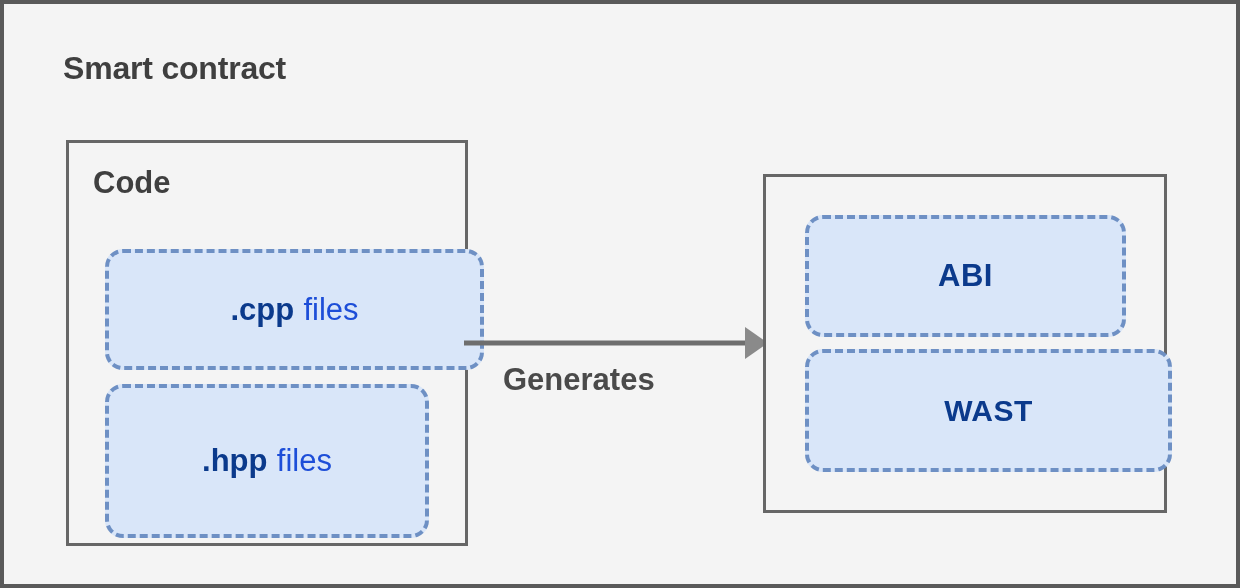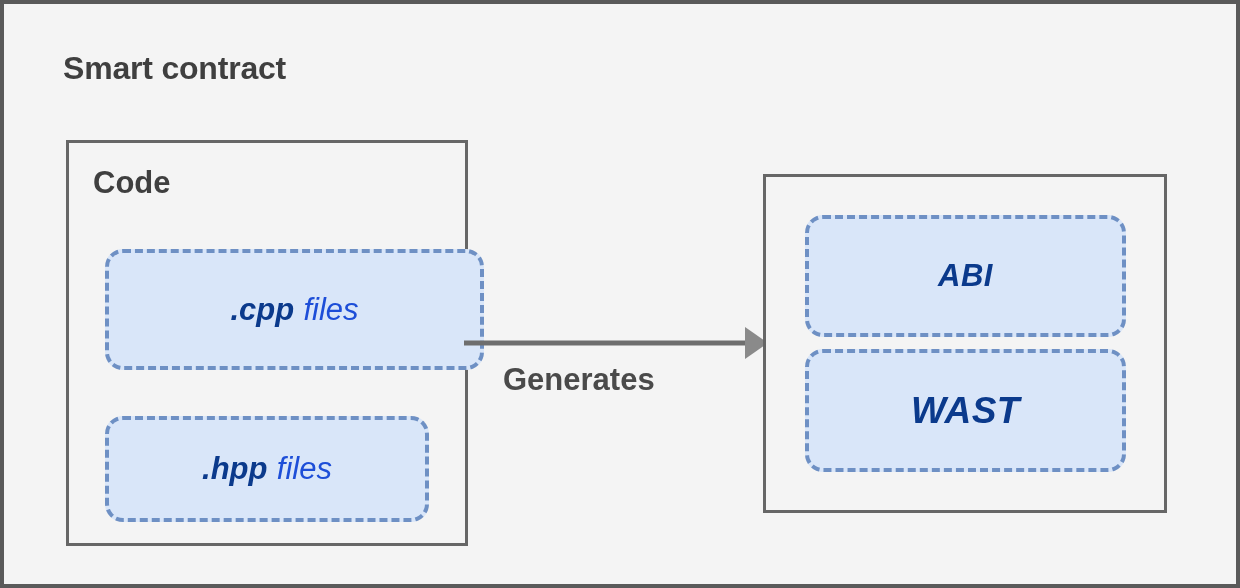--- a/index.html
+++ b/index.html
@@ -71,21 +71,20 @@
     position: absolute;
     box-sizing: border-box;
     background: #d9e6f9;
     border: 4px dashed #6e90c4;
     border-radius: 18px;
     display: flex;
     align-items: center;
     justify-content: center;
     color: #0f3d8f;
     white-space: nowrap;
-    font-style: italic;
   }
 
   .artifact .ext {
     font-weight: bold;
     color: #0b3a8c;
   }
   .artifact .suffix {
     font-weight: normal;
     color: #1d4ed8;
     padding-left: 0.30em;
@@ -100,37 +99,36 @@
     left: 101px;
     top: 245px;
     width: 379px;
     height: 121px;
     font-size: 31px;
   }
   #artifact-hpp {
     left: 101px;
     top: 380px;
     width: 324px;
-    height: 106px;
+    height: 154px;
     font-size: 31px;
-    margin-top: 32px;
   }
   #artifact-abi {
     left: 801px;
     top: 211px;
     width: 321px;
     height: 122px;
     font-size: 31px;
   }
   #artifact-wast {
     left: 801px;
     top: 345px;
-    width: 321px;
+    width: 367px;
     height: 123px;
-    font-size: 37px;
+    font-size: 30px;
   }
 
   
   #generates-arrow {
     position: absolute;
     left: 460px;
     top: 318px;
     width: 305px;
     height: 42px;
   }

